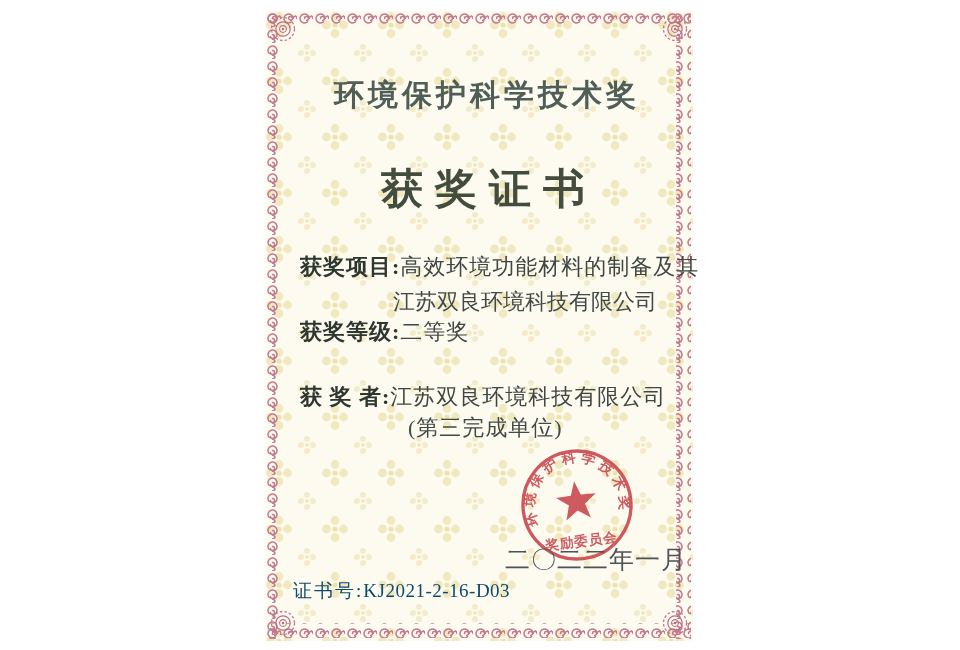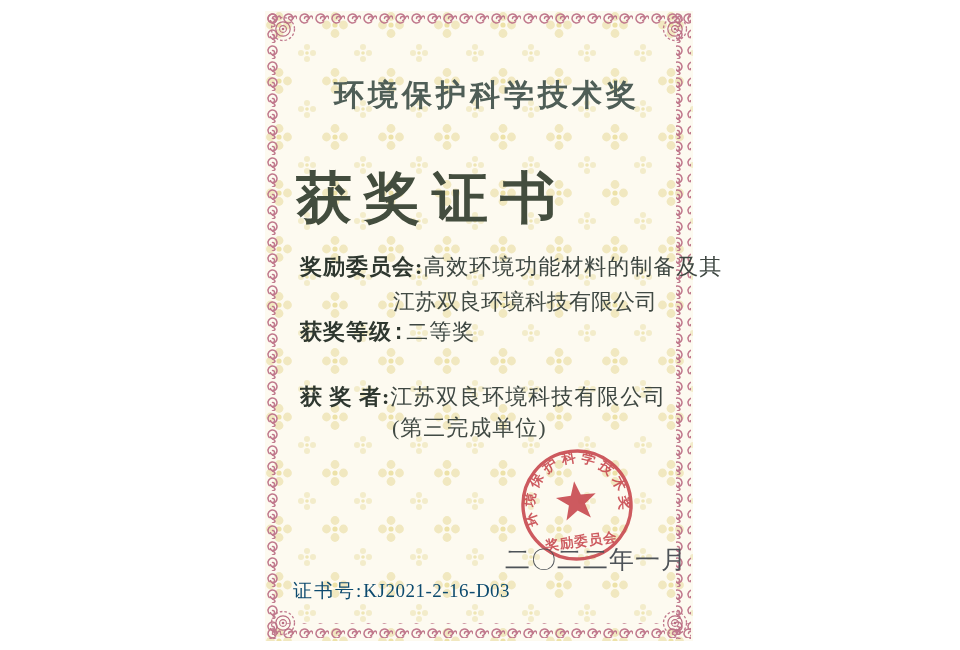--- a/index.html
+++ b/index.html
@@ -21,37 +21,37 @@
   .award-title{
     position:absolute;top:64px;left:0;width:100%;
     text-align:center;
     font-size:30px;font-weight:700;letter-spacing:4px;
     color:#4f5e57;
     transform:translateX(8px);
     white-space:nowrap;
   }
   .cert-title{
     position:absolute;top:150px;left:0;width:100%;
-    font-size:56px;font-weight:700;letter-spacing:12px;
+    text-align:center;
+    font-size:42px;font-weight:700;letter-spacing:12px;
     color:#434d3e;
     transform:translateX(10px);
     white-space:nowrap;
-    margin-left:21px;
   }
   .field-line{
     position:absolute;left:35px;white-space:nowrap;
     font-size:22px;color:#414a44;
   }
   .field-line .label{font-weight:700;color:#2e372f;letter-spacing:1px;}
   .field-line .value{color:#3e4742;letter-spacing:1px;margin-top:32px;}
   .line-project1{top:241px;}
   .line-project2{top:276px;left:128px;}
-  .line-grade{top:306px;font-family:Liberation Mono, monospace;}
+  .line-grade{top:306px;}
   .line-winner{top:371px;}
-  .line-winner-note{top:402px;left:127px;letter-spacing:1px;}
+  .line-winner-note{top:402px;left:143px;letter-spacing:1px;}
 
   .seal{
     position:absolute;left:254px;top:436px;width:116px;height:116px;
     transform:rotate(-7deg);opacity:0.92;
   }
   .seal svg{display:block;width:116px;height:116px;}
 
   .issue-date{
     position:absolute;left:240px;top:532px;
     font-size:25px;color:#4e5358;letter-spacing:1px;white-space:nowrap;
@@ -122,21 +122,21 @@
     <use href="#rosette" x="18" y="612"></use>
     <use href="#rosette" x="410" y="612"></use>
   </svg>
 
   <div class="content">
     <div class="award-title">环境保护科学技术奖</div>
 
     <div class="cert-title">获奖证书</div>
 
     <div class="field-line line-project1">
-      <span class="label">奖励委员会:</span><span class="value">高效环境功能材料的制备及其</span>
+      <span class="label">获奖项目:</span><span class="value">高效环境功能材料的制备及其</span>
     </div>
     <div class="field-line line-project2 value">江苏双良环境科技有限公司</div>
 
     <div class="field-line line-grade">
       <span class="label">获奖等级:</span><span class="value">二等奖</span>
     </div>
 
     <div class="field-line line-winner">
       <span class="label">获 奖 者:</span><span class="value">江苏双良环境科技有限公司</span>
     </div>

